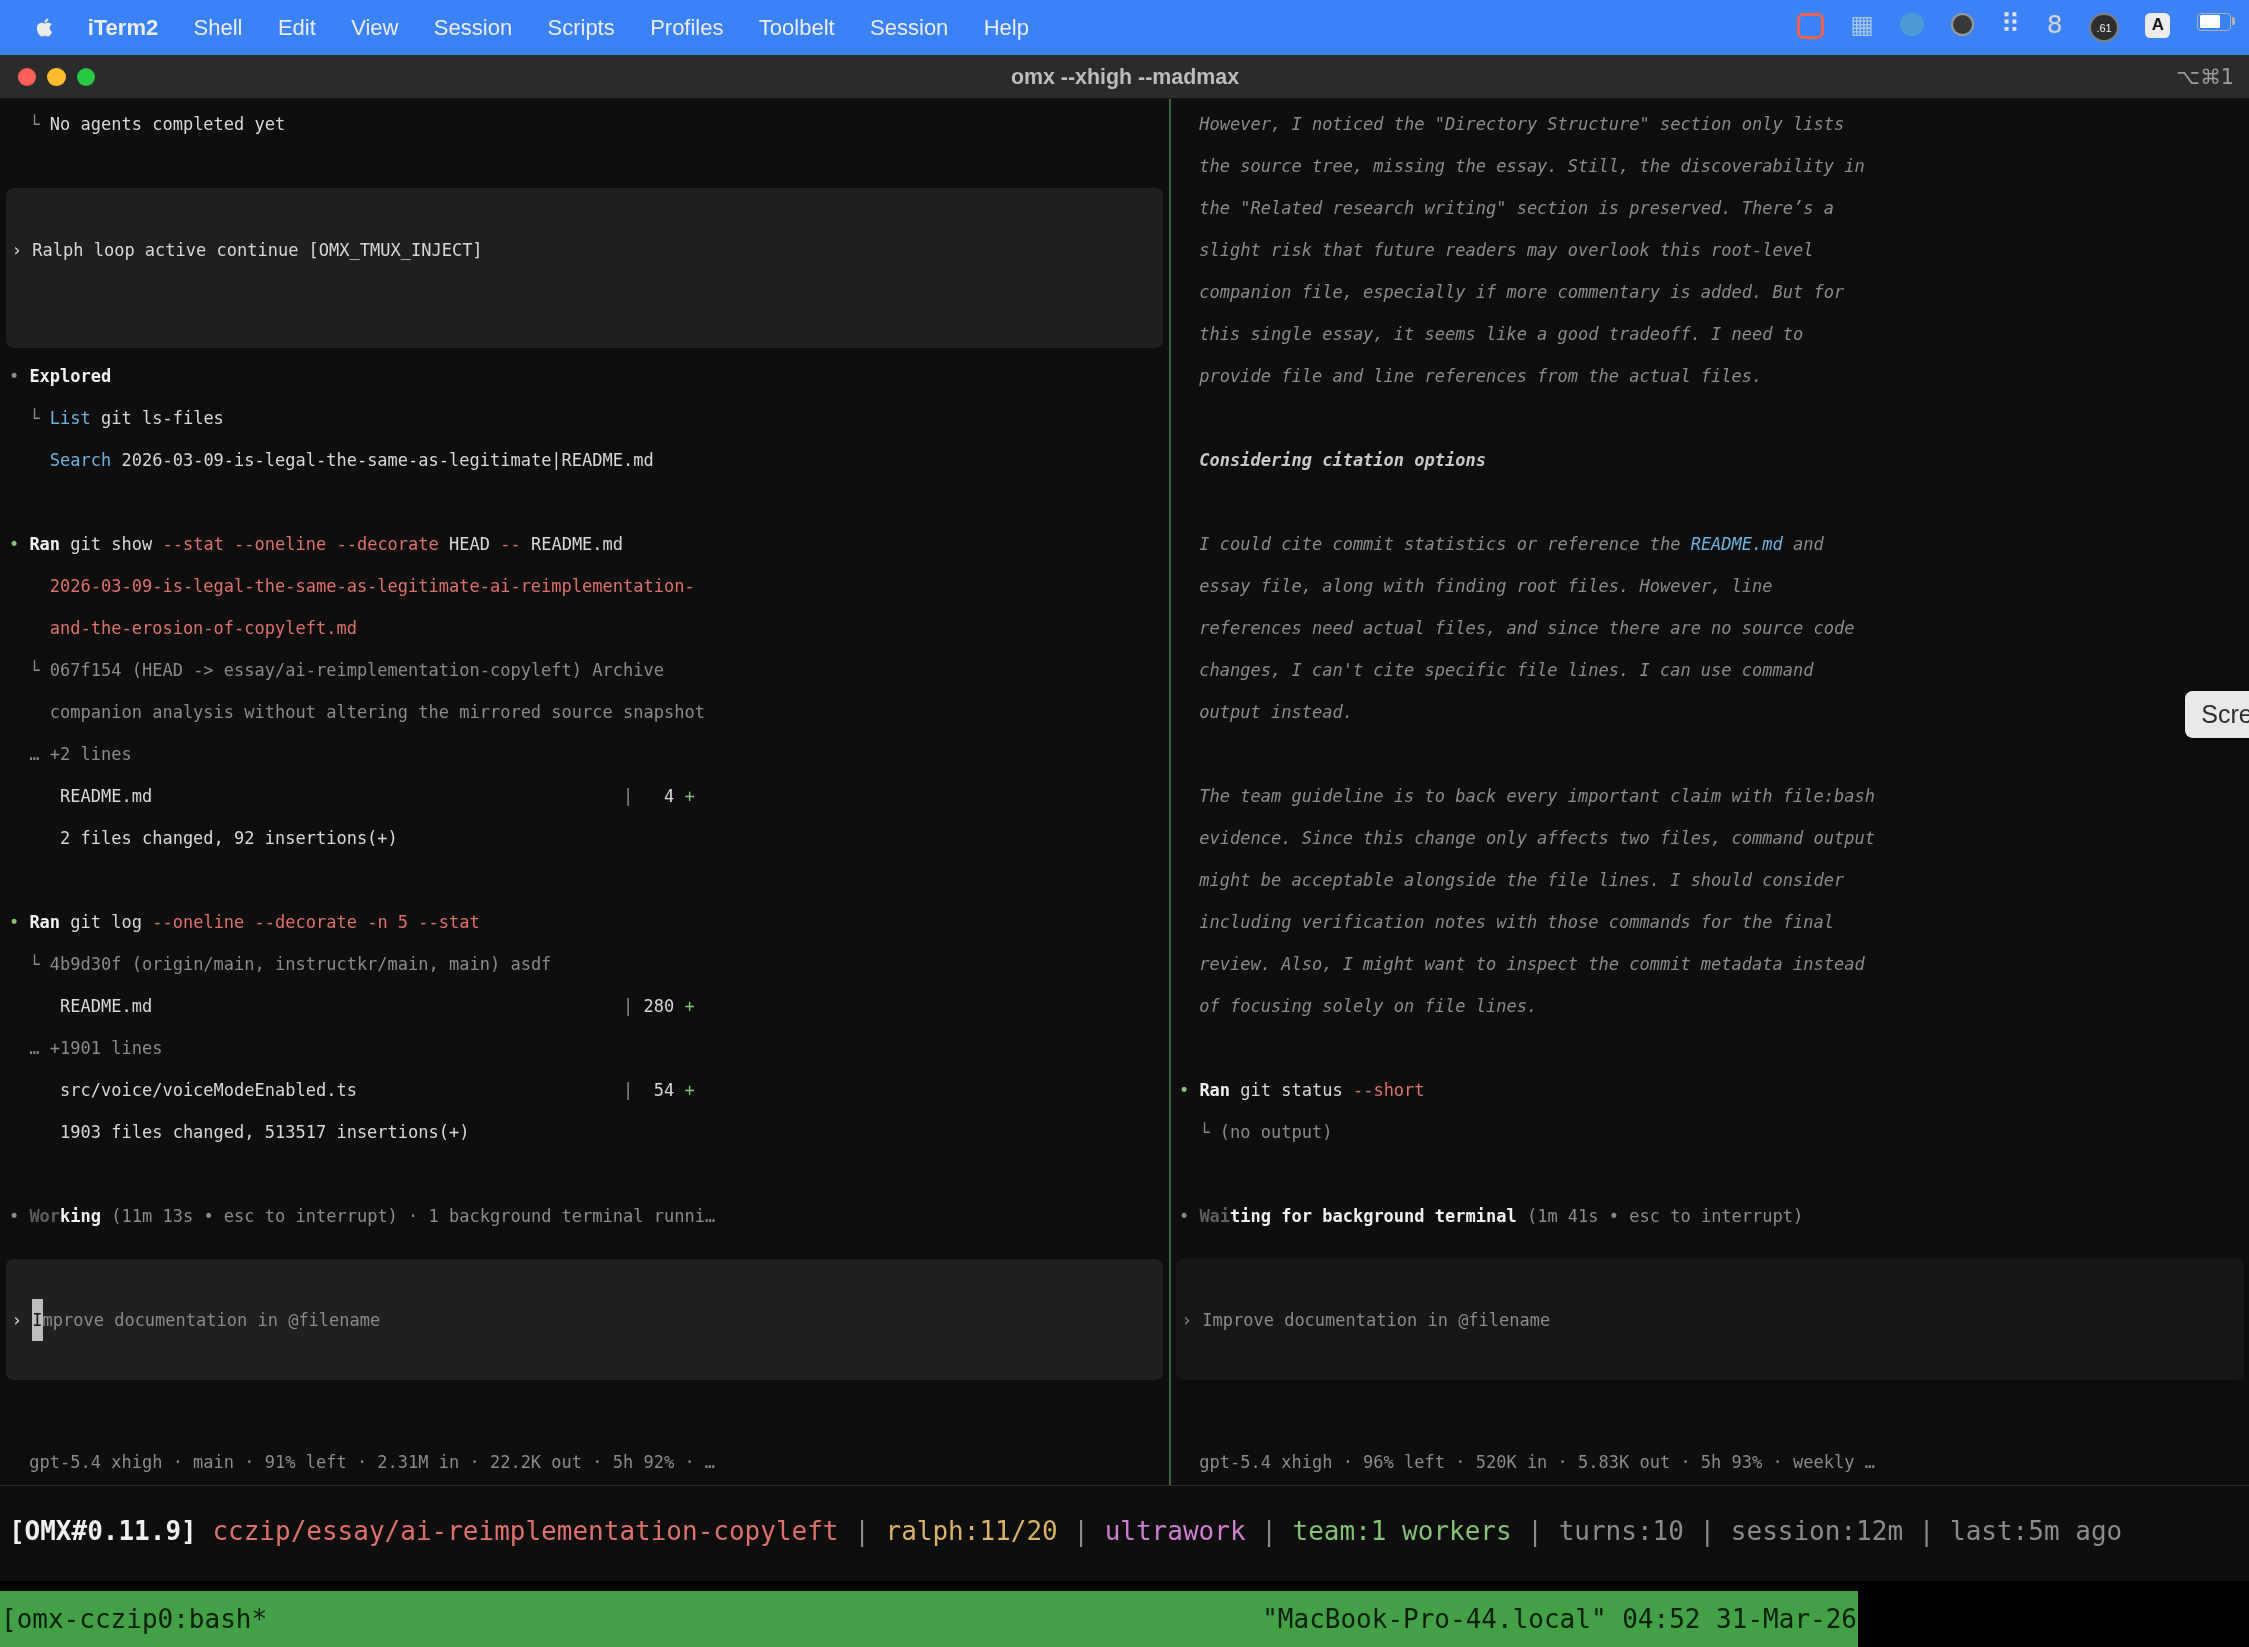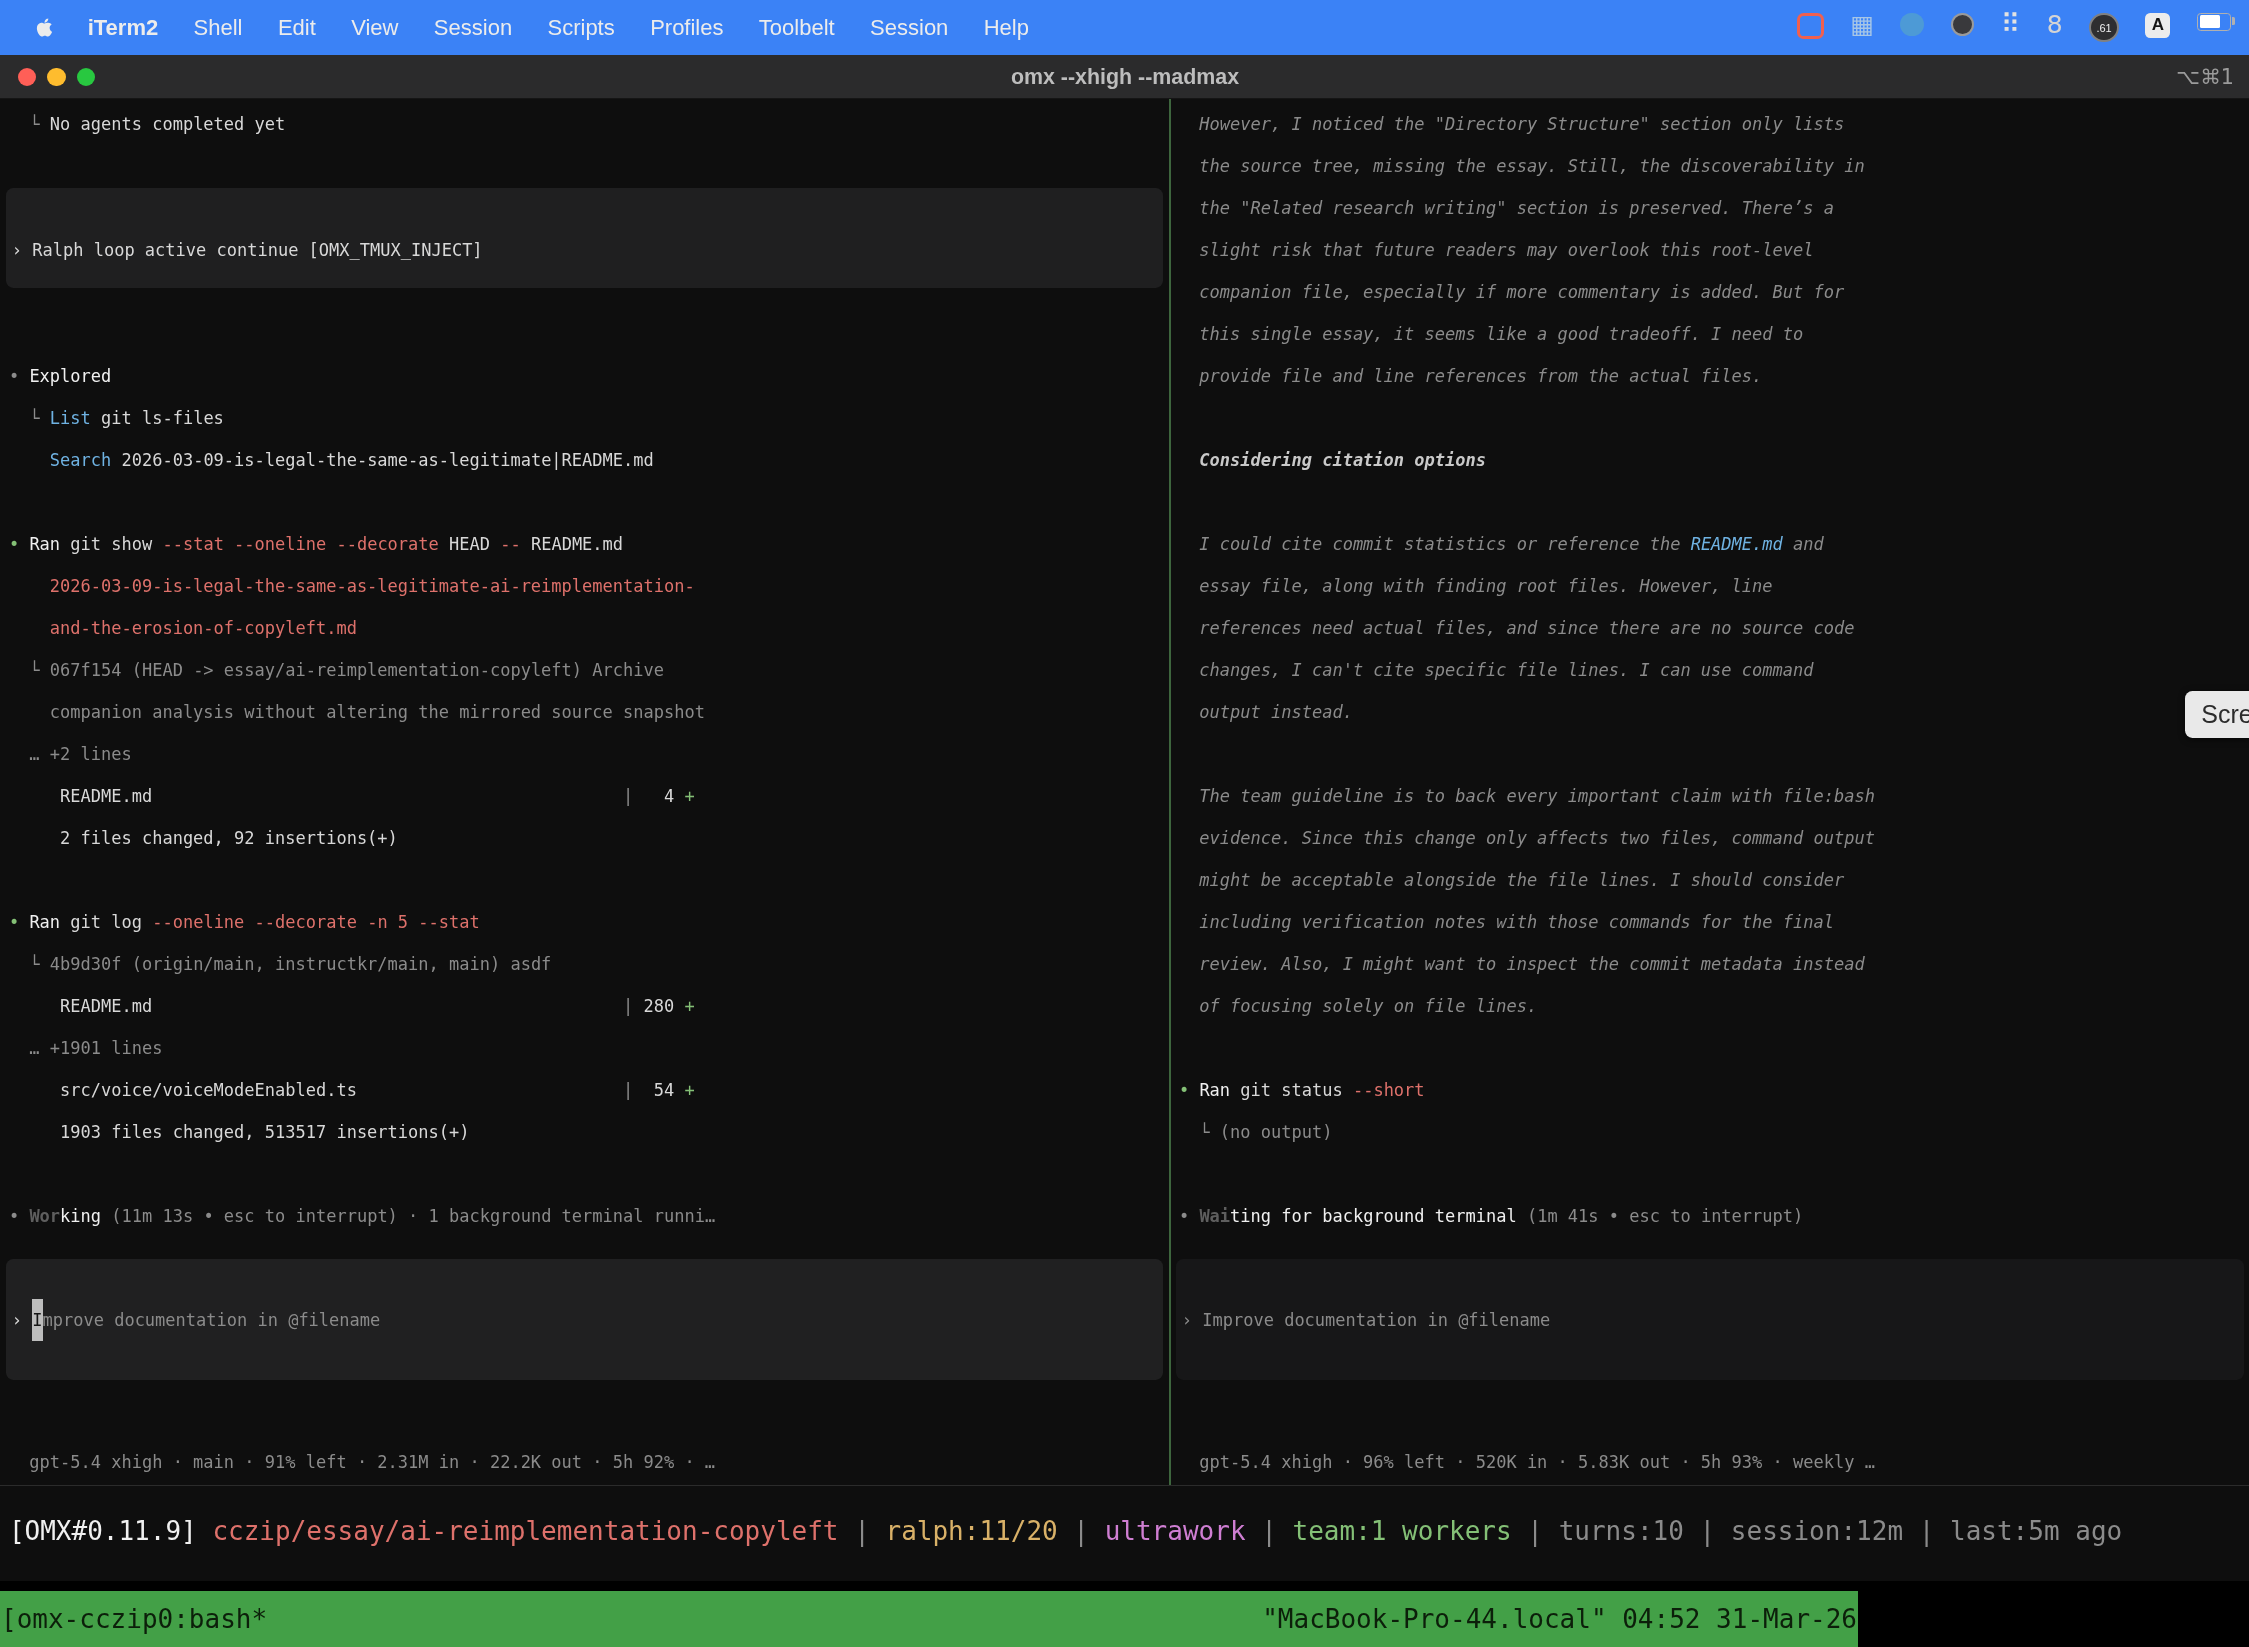--- a/index.html
+++ b/index.html
@@ -45,25 +45,25 @@
     font-family:"DejaVu Sans",sans-serif;font-size:20.7px;}
   
   .term{position:absolute;top:99px;left:0;width:2250px;height:1386px;background:#0e0e0e;font-size:17px;line-height:42px;}
   .pane{position:absolute;top:0;height:1386px;overflow:hidden;}
   .pane-left{left:0;width:1169px;}
   .pane-right{left:1170px;width:1080px;}
   .divider{position:absolute;left:1169px;top:0;width:1.5px;height:1386px;background:#3d653d;}
   .block{position:absolute;left:8.9px;right:0;}
   .tl{white-space:pre;height:42px;}
   .seg{white-space:pre;}
-  .fg{color:#d8d8d8;} .wh{color:#f0f0f0;font-weight:400;} .dim{color:#8b8b8b;} .dim2{color:#5e5e5e;}
+  .fg{color:#d8d8d8;} .wh{color:#f0f0f0;font-weight:700;} .dim{color:#8b8b8b;} .dim2{color:#5e5e5e;}
   .red{color:#de716b;} .blue{color:#6fb2e2;} .grn{color:#84c076;} .yel{color:#d9b168;} .mag{color:#cf7ed2;}
   .it{font-style:italic;} .b{font-weight:700;}
   .hl{color:#c9c9c9;font-weight:700;font-style:italic;}
-  .inject{position:absolute;left:5.9px;width:1157px;top:89px;height:100px;background:#1f1f20;border-radius:7.4px;
+  .inject{position:absolute;left:5.9px;width:1157px;top:89px;height:160px;background:#1f1f20;border-radius:7.4px;
     box-sizing:border-box;padding:41px 0 0 5.9px;}
   .inputbox{position:absolute;left:5.9px;width:1157px;top:1160px;height:121px;background:#202021;border-radius:7.4px;
     box-sizing:border-box;display:flex;align-items:center;padding-left:5.9px;white-space:pre;}
   .rbox{width:1068px;background:#171718;}
   .cursor{background:#bdbdbd;color:#161616;}
   .status-line{position:absolute;left:8.9px;top:1342px;height:42px;color:#8b8b8b;white-space:pre;}
   
   .omx-bar{position:absolute;top:1485px;left:0;width:2250px;height:96px;background:#0e0e0e;border-top:0.7px solid #2b2b2b;
     box-sizing:border-box;padding:24px 0 0 8.9px;font-size:26px;line-height:42px;}
   .tmux-bar{position:absolute;top:1591px;left:0;width:1858px;height:56px;background:#43a047;color:#0c1f0a;

